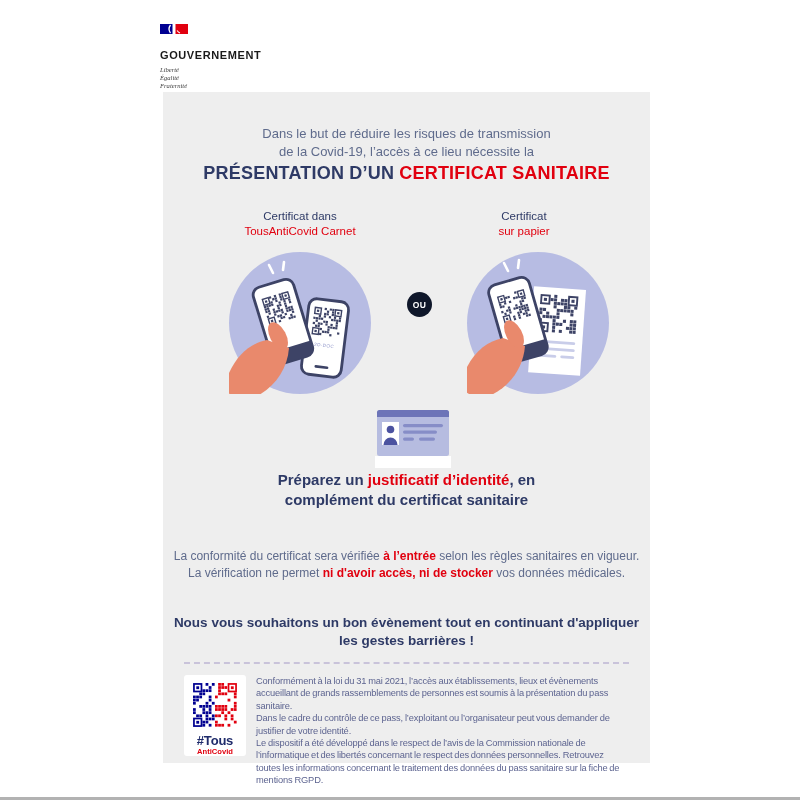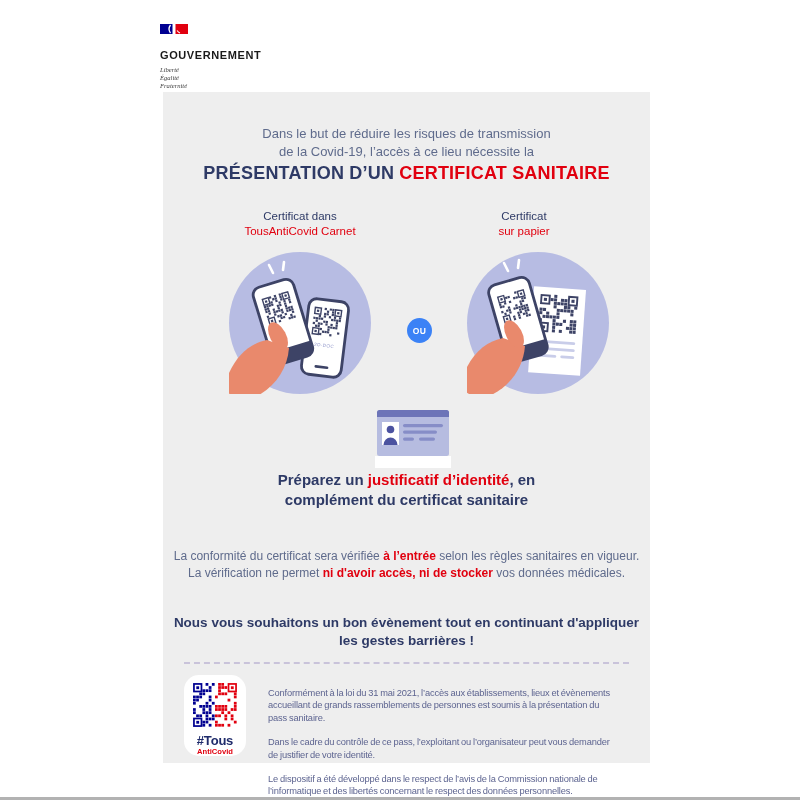--- a/index.html
+++ b/index.html
@@ -27,45 +27,45 @@
 
   .opt-label{position:absolute;top:117px;width:220px;text-align:center;
              font-size:11.5px;line-height:15px;color:#2e3a66}
   .opt-left{left:27px}
   .opt-right{left:251px}
 
   .circle{position:absolute;top:160px;width:142px;height:142px}
   .circle-left{left:66px}
   .circle-right{left:304px}
 
-  .or-badge{position:absolute;left:244px;top:226px;width:25px;height:25px;border-radius:50%;
-            background:#3b82f6;color:#fff;font-size:8.5px;font-weight:700;
+  .or-badge{position:absolute;left:244px;top:200px;width:25px;height:25px;border-radius:50%;
+            background:#0f172a;color:#fff;font-size:8.5px;font-weight:700;
             display:flex;align-items:center;justify-content:center;letter-spacing:.3px}
 
   .id-card{position:absolute;left:212px;top:318px}
 
   .prepare{position:absolute;top:378px;left:0;right:0;text-align:center;
            font-size:15px;font-weight:700;line-height:19.5px;color:#2e3a66}
 
   .verify{position:absolute;top:456px;left:0;right:0;text-align:center;
           font-size:12px;line-height:16.5px;color:#5f6b8c}
 
   .closing{position:absolute;top:522px;left:0;right:0;text-align:center;
            font-size:13.5px;font-weight:700;line-height:18px;color:#2e3a66}
 
   
   .footer{position:absolute;top:570px;left:21px;right:21px;
           border-top:2px dashed #c9c3da;padding-top:11px;display:flex;gap:10px}
-  .qr-card{flex:0 0 62px;width:62px;height:81px;background:#fff;border-radius:15px;
+  .qr-card{flex:0 0 62px;width:62px;height:81px;background:#fff;border-radius:3px;
            text-align:center;padding-top:6px;box-sizing:border-box}
   .tag1{font-size:13px;font-weight:700;color:#1f2b6b;line-height:13px;margin-top:1px;letter-spacing:-.2px}
   .tag2{font-size:7.6px;font-weight:700;color:#e1000f;line-height:9px}
   .legal{flex:1;text-align:left;font-size:9.3px;line-height:12.4px;color:#5d6490;
          letter-spacing:-.15px;word-spacing:-.5px;padding-right:2px}
-  .legal div{margin:12px}
+  .legal div{margin:0}
 
   .bottom-edge{position:absolute;left:0;right:0;bottom:0;height:3px;background:#b2b2b2}
 </style>
 </head>
 <body>
 
 <div class="page">
 
   <header class="logo">
     <svg width="28" height="10" viewBox="0 0 28 10">

